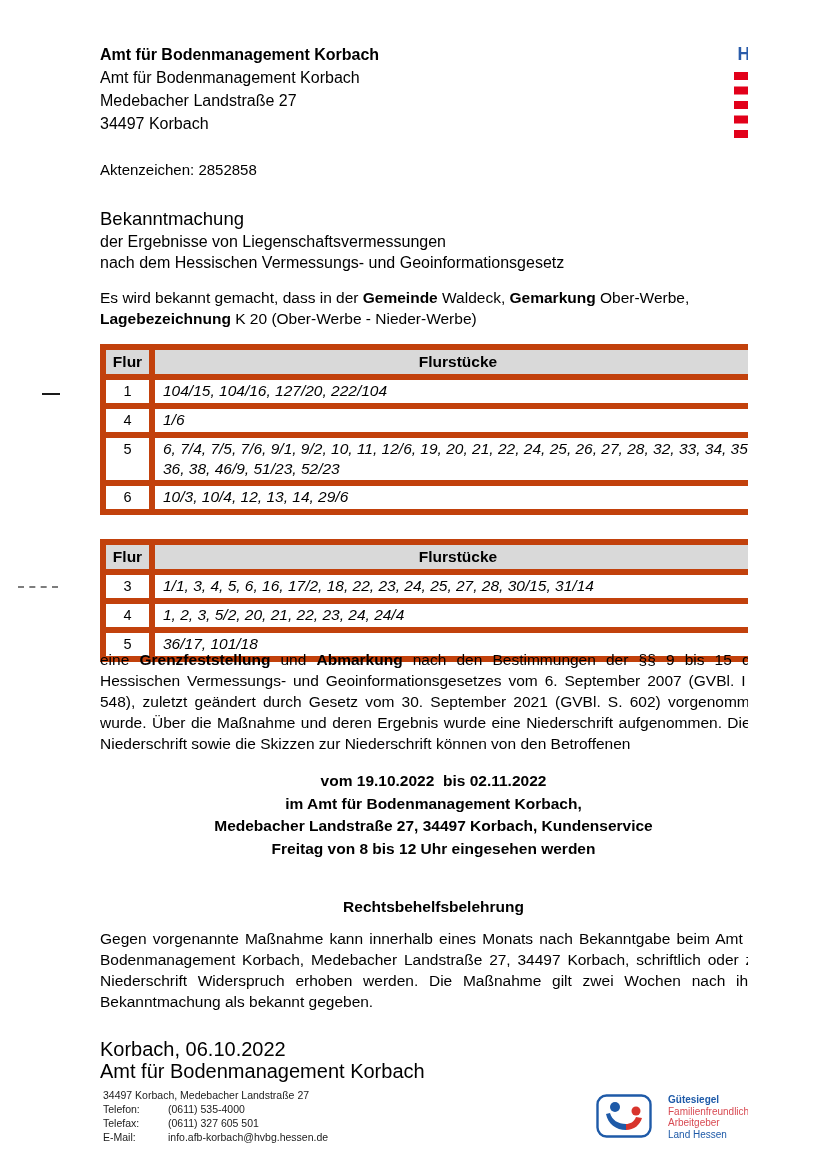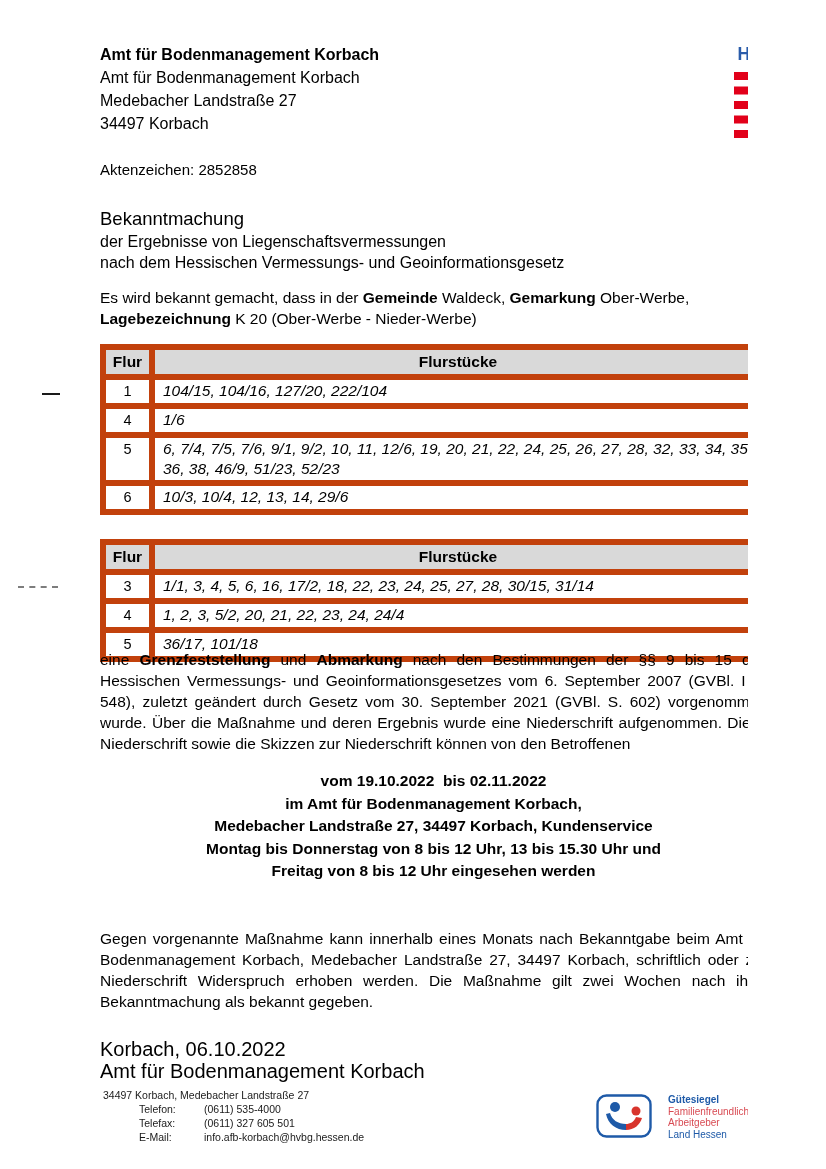--- a/index.html
+++ b/index.html
@@ -50,21 +50,21 @@
   .viewing div { white-space:pre-wrap; }
 
   .rb-heading { left:100px; top:898px; width:667px; text-align:center;
                 font-weight:bold; font-size:15.5px; }
 
   
   .signature { left:100px; top:1038px; font-size:20px; line-height:22px; }
 
   
   .footer-left { left:103px; top:1088px; font-size:10.5px; line-height:14px; color:#1a1a1a; }
-  .contact-row { display:flex;margin-left:36px; }
+  .contact-row { display:flex; }
   .contact-label { width:65px; }
 
   
   .gs-box { left:596px; top:1094px; width:56px; height:44px; }
   .gs-text { left:668px; top:1094px; font-size:10px; line-height:11.5px; }
   .gs-blue { color:#1e5aa8; }
   .gs-red  { color:#d84a52; }
   .gs-title { font-weight:bold; }
 
   
@@ -186,24 +186,24 @@
       </tr>
     </tbody>
   </table>
 
   <div class="abs para just p-legal"><span>eine </span><b>Grenzfeststellung</b><span> und </span><b>Abmarkung</b><span> nach den Bestimmungen der §§ 9 bis 15 des Hessischen Vermessungs- und Geoinformationsgesetzes vom 6. September 2007 (GVBl. I S. 548), zuletzt geändert durch Gesetz vom 30. September 2021 (GVBl. S. 602) vorgenommen wurde. Über die Maßnahme und deren Ergebnis wurde eine Niederschrift aufgenommen. Diese Niederschrift sowie die Skizzen zur Niederschrift können von den Betroffenen</span></div>
 
   <div class="abs viewing">
     <div>vom 19.10.2022  bis 02.11.2022</div>
     <div>im Amt für Bodenmanagement Korbach,</div>
     <div>Medebacher Landstraße 27, 34497 Korbach, Kundenservice</div>
-    <div>Montag bis Donnerstag von 8 bis 12 Uhr, 13 bis 15.30 Uhr und</div>
     <div>Freitag von 8 bis 12 Uhr eingesehen werden</div>
   </div>
 
+  <div class="abs rb-heading">Rechtsbehelfsbelehrung</div>
   <div class="abs para just p-rb">Gegen vorgenannte Maßnahme kann innerhalb eines Monats nach Bekanntgabe beim Amt für Bodenmanagement Korbach, Medebacher Landstraße 27, 34497 Korbach, schriftlich oder zur Niederschrift Widerspruch erhoben werden. Die Maßnahme gilt zwei Wochen nach ihrer Bekanntmachung als bekannt gegeben.</div>
 
   <div class="abs signature">
     <div>Korbach, 06.10.2022</div>
     <div>Amt für Bodenmanagement Korbach</div>
   </div>
 
   <div class="abs footer-left">
     <div>34497 Korbach, Medebacher Landstraße 27</div>
     <div class="contact-row">

